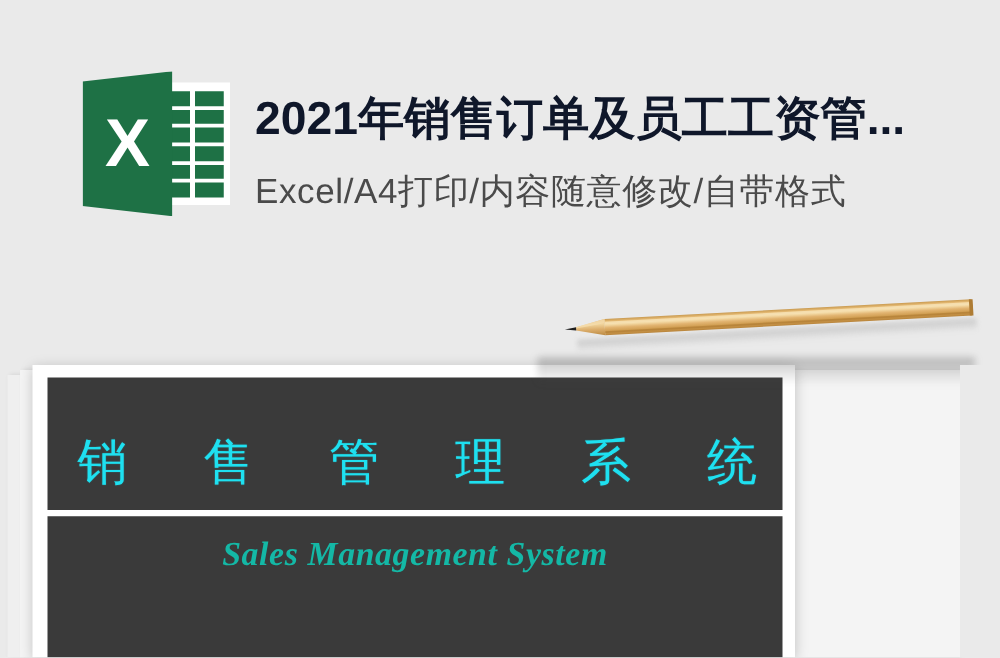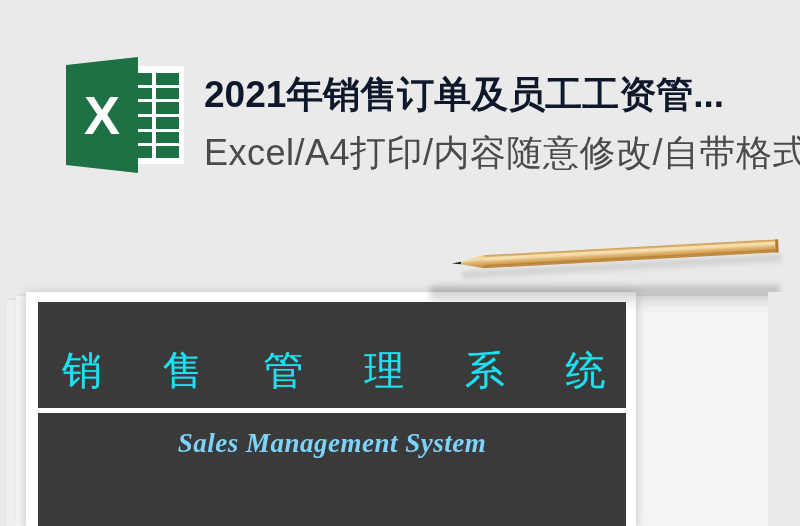--- a/index.html
+++ b/index.html
@@ -114,21 +114,21 @@
     line-height: 44px;
     white-space: nowrap;
     letter-spacing: 0px;
   }
   .title-sub {
     position: absolute;
     left: 204px;
     top: 134px;
     width: 580px;
     color: #4a4a4a;
-    font-size: 36px;
+    font-size: 28px;
     font-weight: normal;
     line-height: 38px;
     white-space: nowrap;
     letter-spacing: 0.5px;
   }
 
   
   .pencil {
     position: absolute;
     left: 452px;
@@ -209,21 +209,21 @@
     font-family: "DejaVu Sans", "Liberation Sans", sans-serif;
     text-shadow: 0 0 1px rgba(30,224,240,0.55);
     white-space: nowrap;
   }
   .en-title {
     position: absolute;
     left: 0;
     right: 0;
     top: 14px;
     text-align: center;
-    color: #7dd3fc;
+    color: #14b8a6;
     font-size: 27px;
     font-weight: bold;
     font-style: italic;
     font-family: "Liberation Serif", "DejaVu Serif", serif;
     letter-spacing: 0.5px;
     line-height: 32px;
     white-space: nowrap;
   }
 
   

